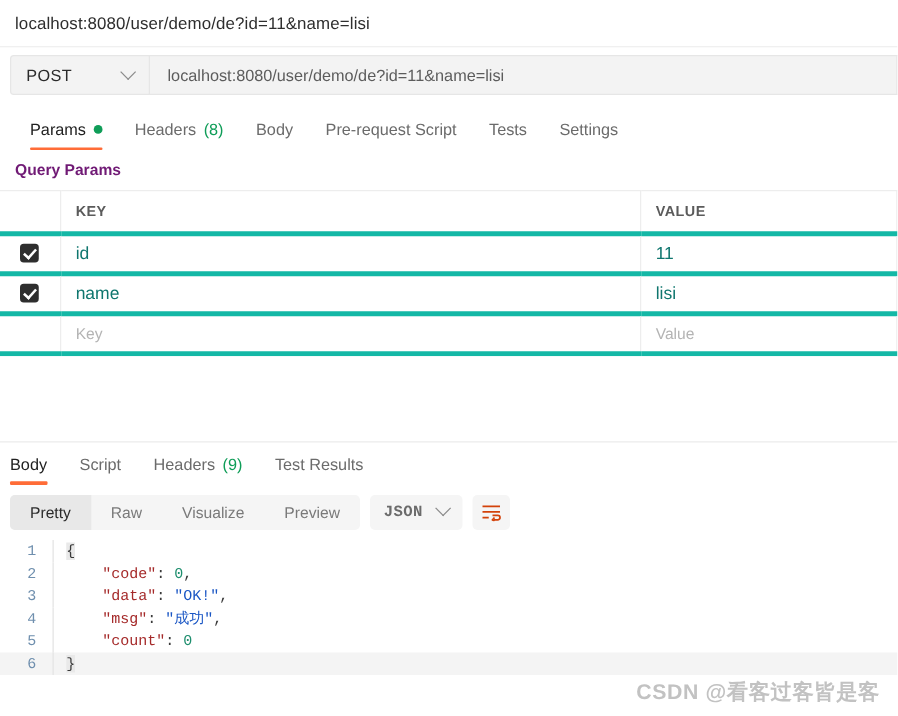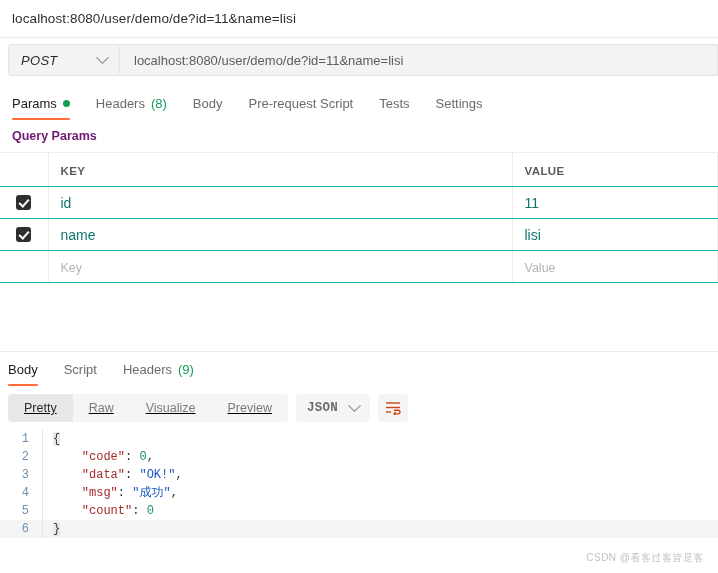--- a/index.html
+++ b/index.html
@@ -37,21 +37,20 @@
   .method-box {
     width: 112px;
     background: #f3f3f3;
     border: 1px solid #e6e6e6;
     border-radius: 3px 0 0 3px;
     display: flex;
     align-items: center;
     justify-content: space-between;
     padding: 0 12px;
     cursor: pointer;
-    font-style: italic;
   }
   .method-label {
     font-size: 13px;
     color: #2b2b2b;
     font-weight: 500;
     letter-spacing: 0.3px;
   }
   .chev {
     width: 9px; height: 9px;
     border-right: 1.4px solid #8a8a8a;
@@ -72,20 +71,21 @@
   }
 
   
   .req-tabs {
     display: flex;
     align-items: flex-end;
     gap: 0;
     padding: 0 0 0 12px;
     height: 34px;
     margin-top: 4px;
+    margin-left: 12px;
   }
   .tab {
     position: relative;
     font-size: 13px;
     color: #6b6b6b;
     padding: 0 14px 9px 0;
     margin-right: 12px;
     cursor: pointer;
     display: flex;
     align-items: center;
@@ -116,21 +116,21 @@
     font-weight: bold;
     color: #701a75;
     padding: 9px 0 9px 12px;
   }
 
   
   .ptable { width: 100%; border-collapse: collapse; }
   .ptable tr { height: 32px; }
   .ptable th, .ptable td {
     border-top: 1px solid #ededed;
-    border-bottom: 1px solid #14b8a6;
+    border-bottom: 4px solid #14b8a6;
     border-right: 1px solid #ededed;
     text-align: left;
     vertical-align: middle;
     font-weight: normal;
   }
   .ptable th { height: 34px; }
   .col-check { width: 48px; border-left: none; }
   .col-key   { width: 464px; padding-left: 12px; }
   .col-value { padding-left: 12px; border-right: none; }
   .th-text {
@@ -178,21 +178,20 @@
     align-items: center;
     gap: 8px;
     padding: 8px 0 8px 8px;
   }
   .seg {
     display: flex;
     background: #f5f5f5;
     border-radius: 4px;
     overflow: hidden;
     height: 28px;
-    text-decoration: underline;
   }
   .seg-item {
     font-size: 12.5px;
     color: #7a7a7a;
     padding: 0 16px;
     display: flex;
     align-items: center;
     cursor: pointer;
   }
   .seg-item.active {
@@ -243,24 +242,25 @@
   .k-num  { color: #1e8e6e; }
   .k-pun  { color: #3a3a3a; }
   .brace-hl { background: #e9e9e9; }
   .row-hl { background: #f4f4f4; }
 
   
   .watermark {
     position: absolute;
     right: 14px;
     bottom: 8px;
-    font-size: 10px;
+    font-size: 17px;
     color: #c2c2c2;
     letter-spacing: 0.5px;
     white-space: nowrap;
+    font-weight: bold;
   }
 </style>
 </head>
 <body>
 
 <div class="titlebar">
   <span class="titlebar-text">localhost:8080/user/demo/de?id=11&amp;name=lisi</span>
 </div>
 
 <div class="request-bar">
@@ -340,20 +340,23 @@
     <div class="tab active">
       <span>Body</span>
     </div>
     <div class="tab">
       <span>Script</span>
     </div>
     <div class="tab">
       <span>Headers</span>
       <span class="count-green">(9)</span>
     </div>
+    <div class="tab">
+      <span>Test Results</span>
+    </div>
   </div>
 
 <div class="fmt-bar">
   <div class="seg" id="fmt-seg">
       <div class="seg-item active">Pretty</div>
       <div class="seg-item">Raw</div>
       <div class="seg-item">Visualize</div>
       <div class="seg-item">Preview</div>
     </div>
   <div class="json-dd">

